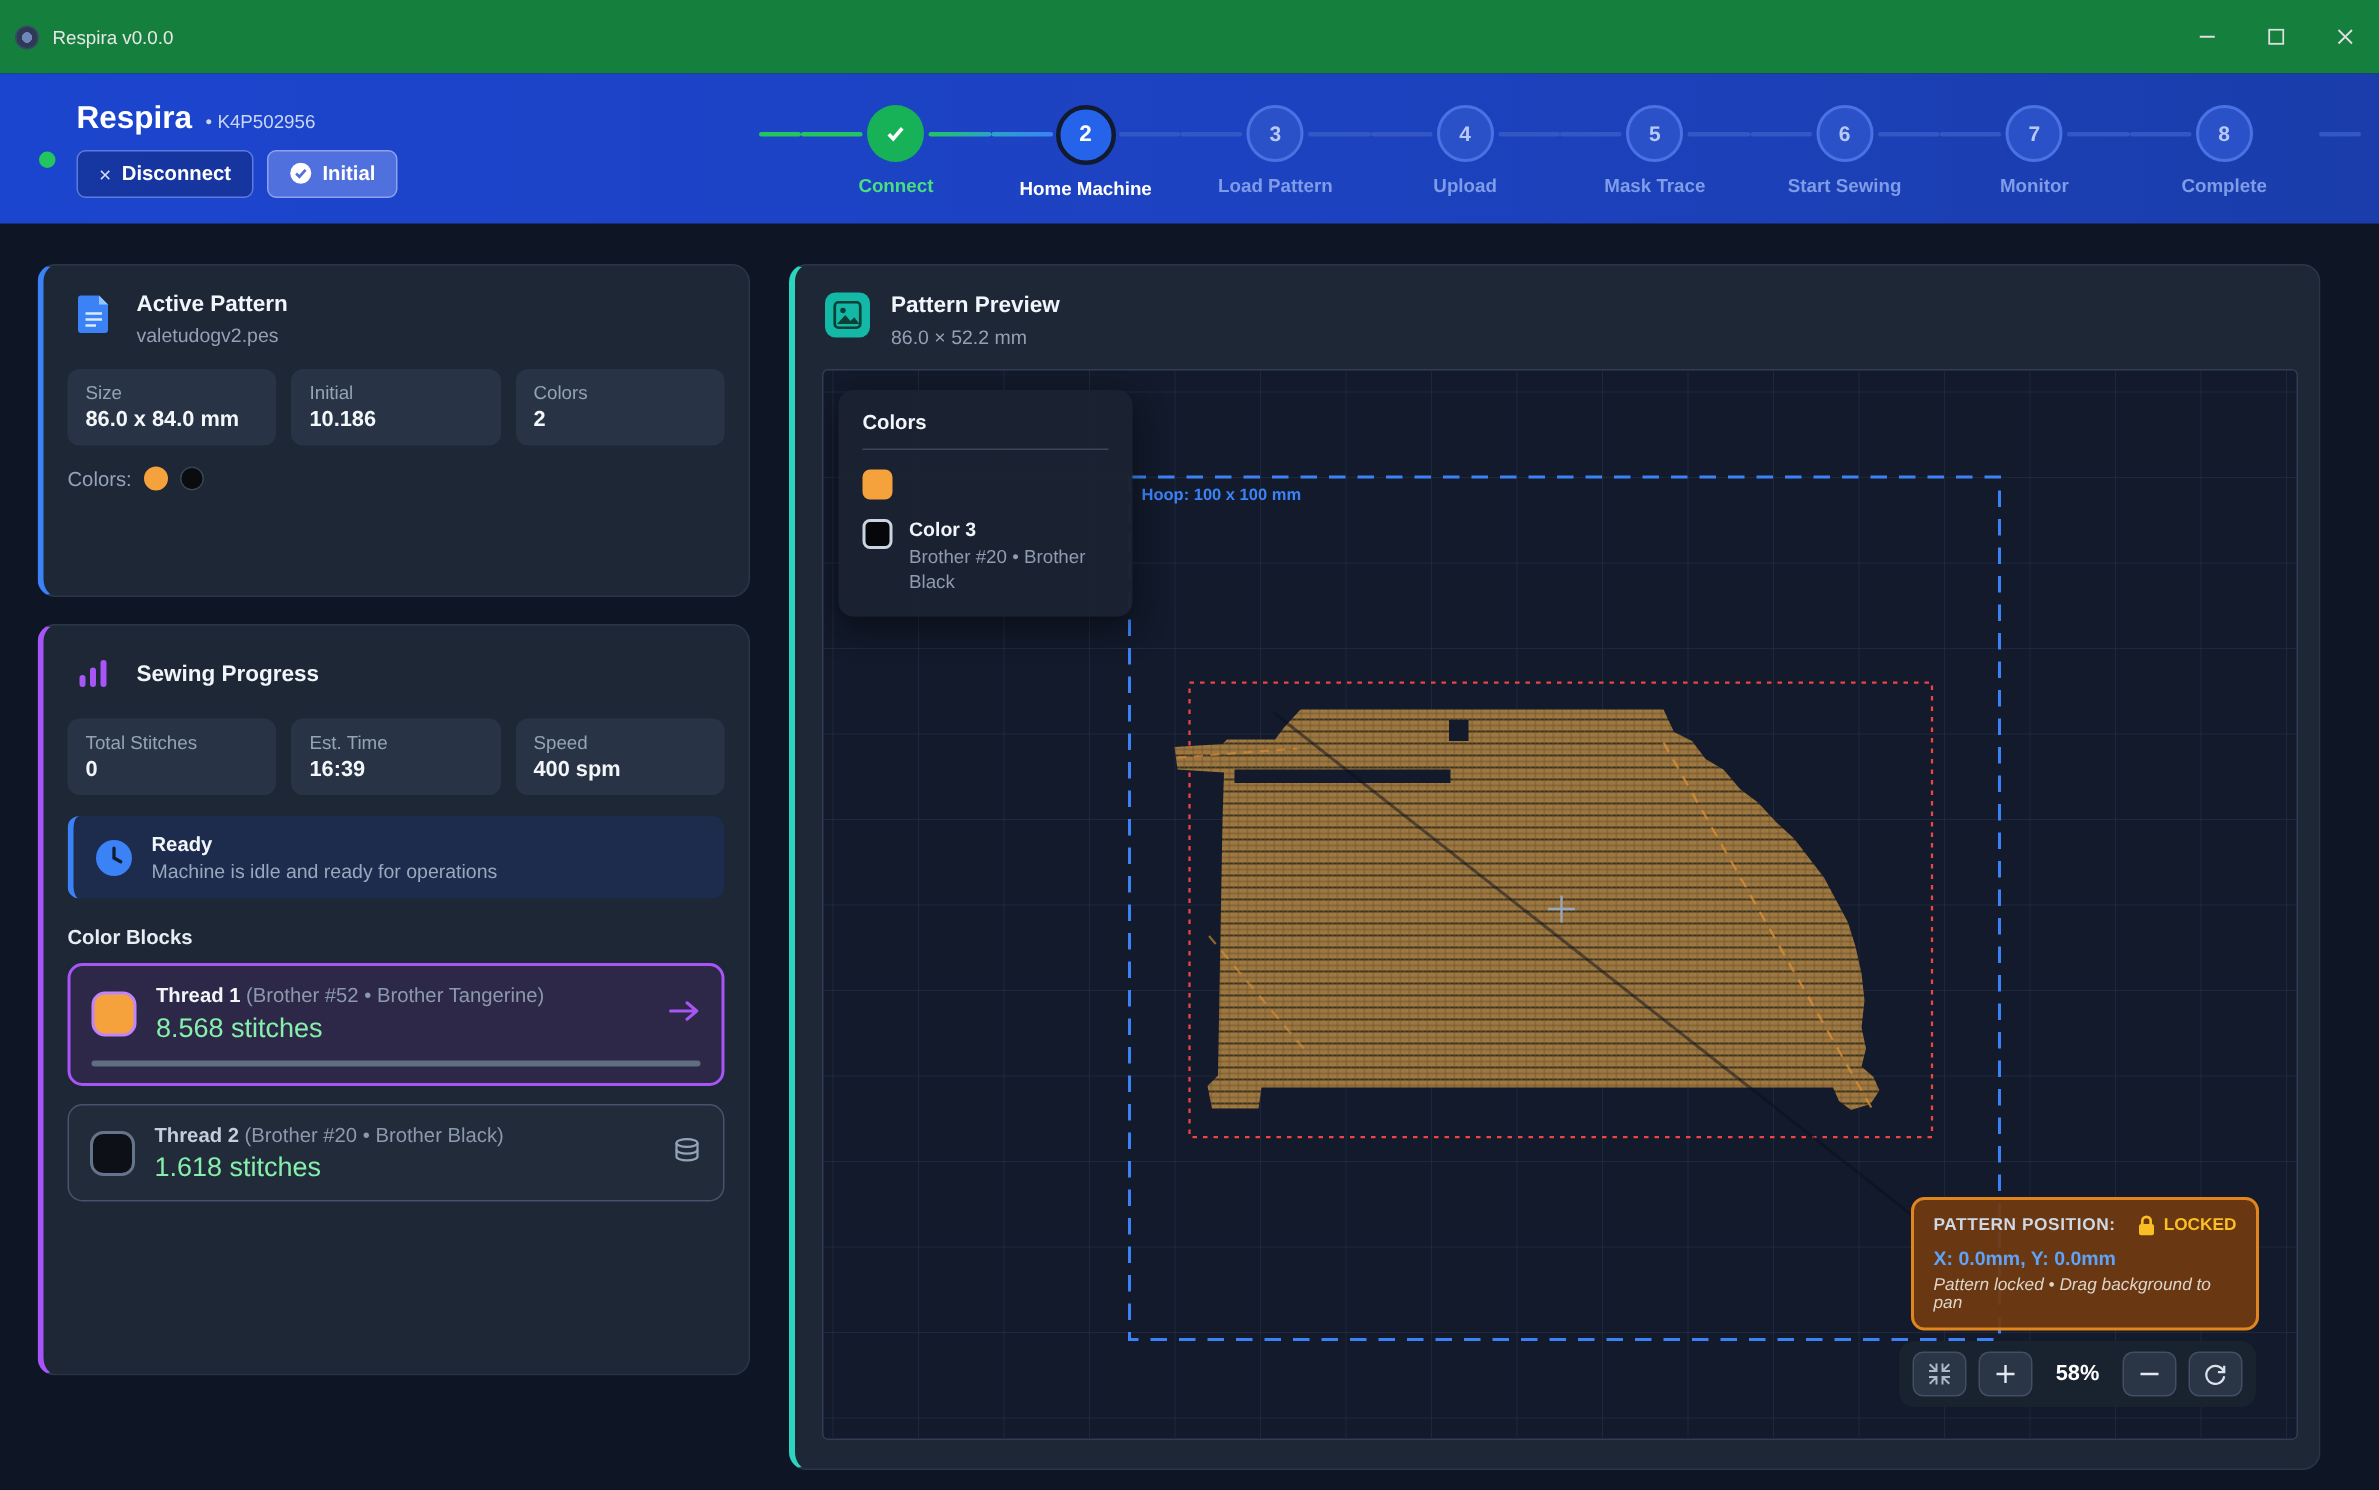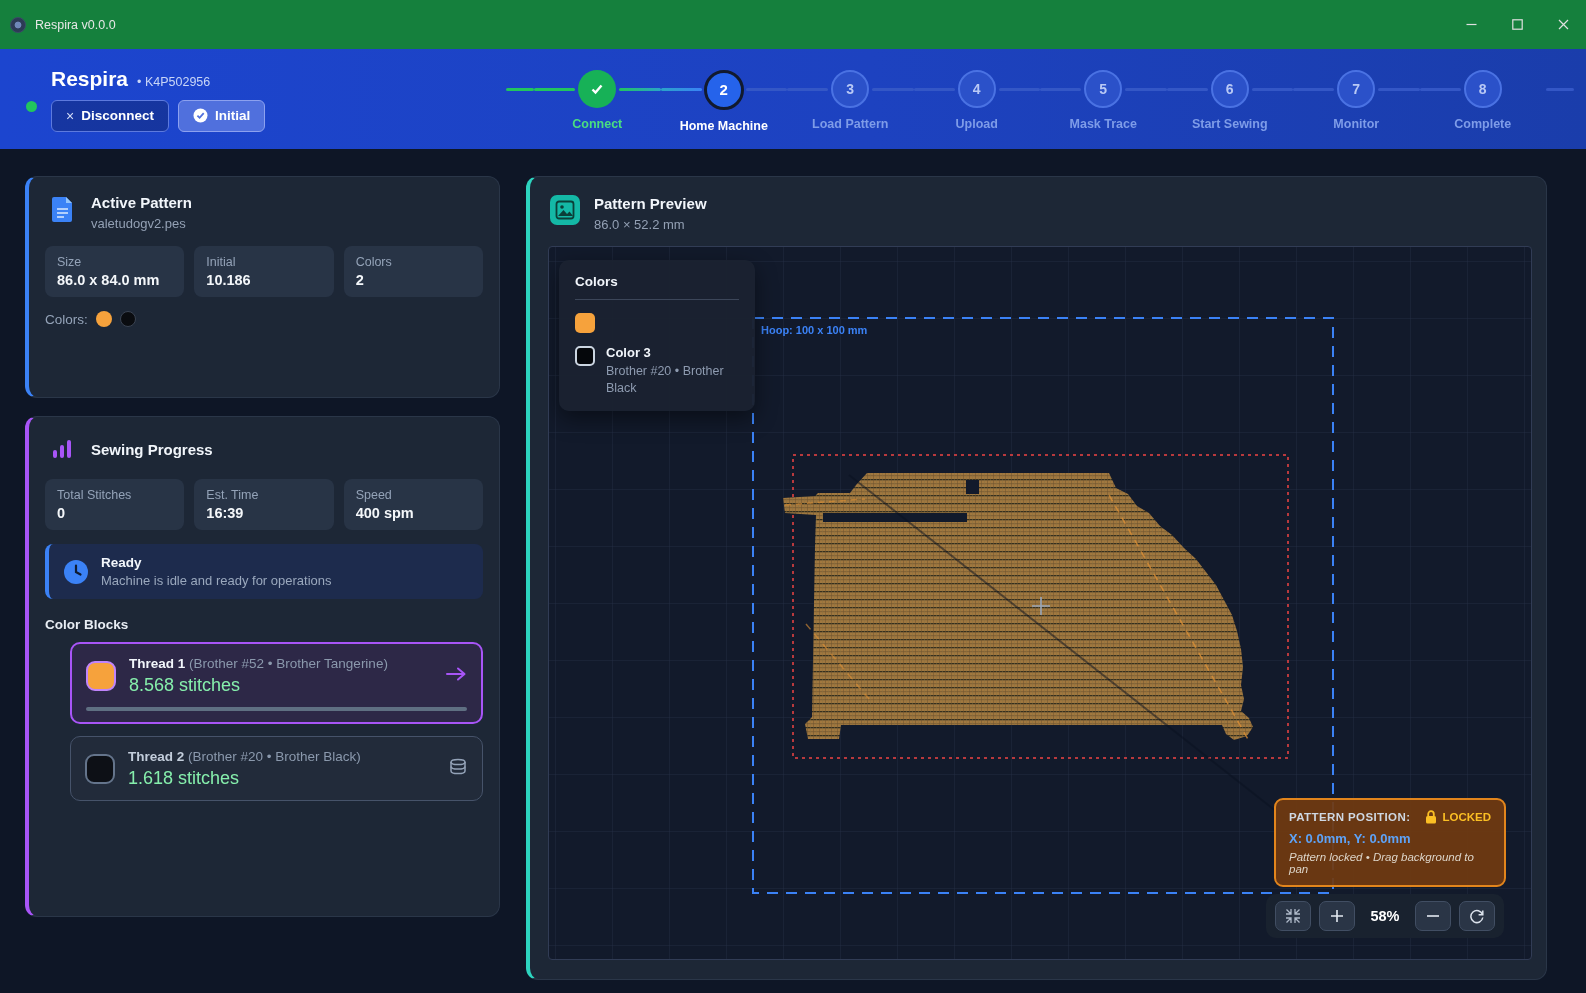--- a/index.html
+++ b/index.html
@@ -74,21 +74,21 @@
   .dot-black { background:#0a0c10; border:1px solid #3a4352; }
 
   .delete-btn { margin-top:14px; width:100%; height:38px; background:#2e1b24; border:1px solid #dc2626; border-radius:8px;
     color:#f87171; font-size:14px; font-weight:bold; display:flex; align-items:center; justify-content:center; gap:9px; }
 
   .status-box { margin-top:14px; background:#1d2b4d; border-left:4px solid #3b82f6; border-radius:8px; padding:11px 14px; display:flex; gap:12px; align-items:center; }
   .status-title { color:#f2f6fb; font-size:13.5px; font-weight:bold; }
   .status-text { color:#9aa8bd; font-size:13px; margin-top:3px; }
 
   .cb-label { color:#e8edf4; font-size:13.5px; font-weight:bold; margin:18px 0 10px 0; }
-  .thread { border-radius:10px; padding:12px 14px 11px 14px; margin-bottom:12px;margin-left:25px; }
+  .thread { border-radius:10px; padding:12px 14px 11px 14px; margin-bottom:12px; }
   .thread-active { background:#2d2847; border:2px solid #a855f7; }
   .thread-idle { background:#222b3a; border:1px solid #46536a; }
   .thread-top { display:flex; align-items:center; gap:13px; }
   .swatch { width:30px; height:30px; border-radius:9px; flex-shrink:0; }
   .swatch-orange { background:#f6a23c; border:2px solid #c084fc; }
   .swatch-black { background:#0d1016; border:2px solid #64748b; }
   .thread-name { font-size:13.5px; font-weight:bold; color:#f2f6fb; }
   .thread-idle .thread-name { color:#c3cddb; }
   .t-det { color:#8b99ad; font-weight:normal; }
   .thread-stitches { color:#86efac; font-size:18px; margin-top:4px; }

